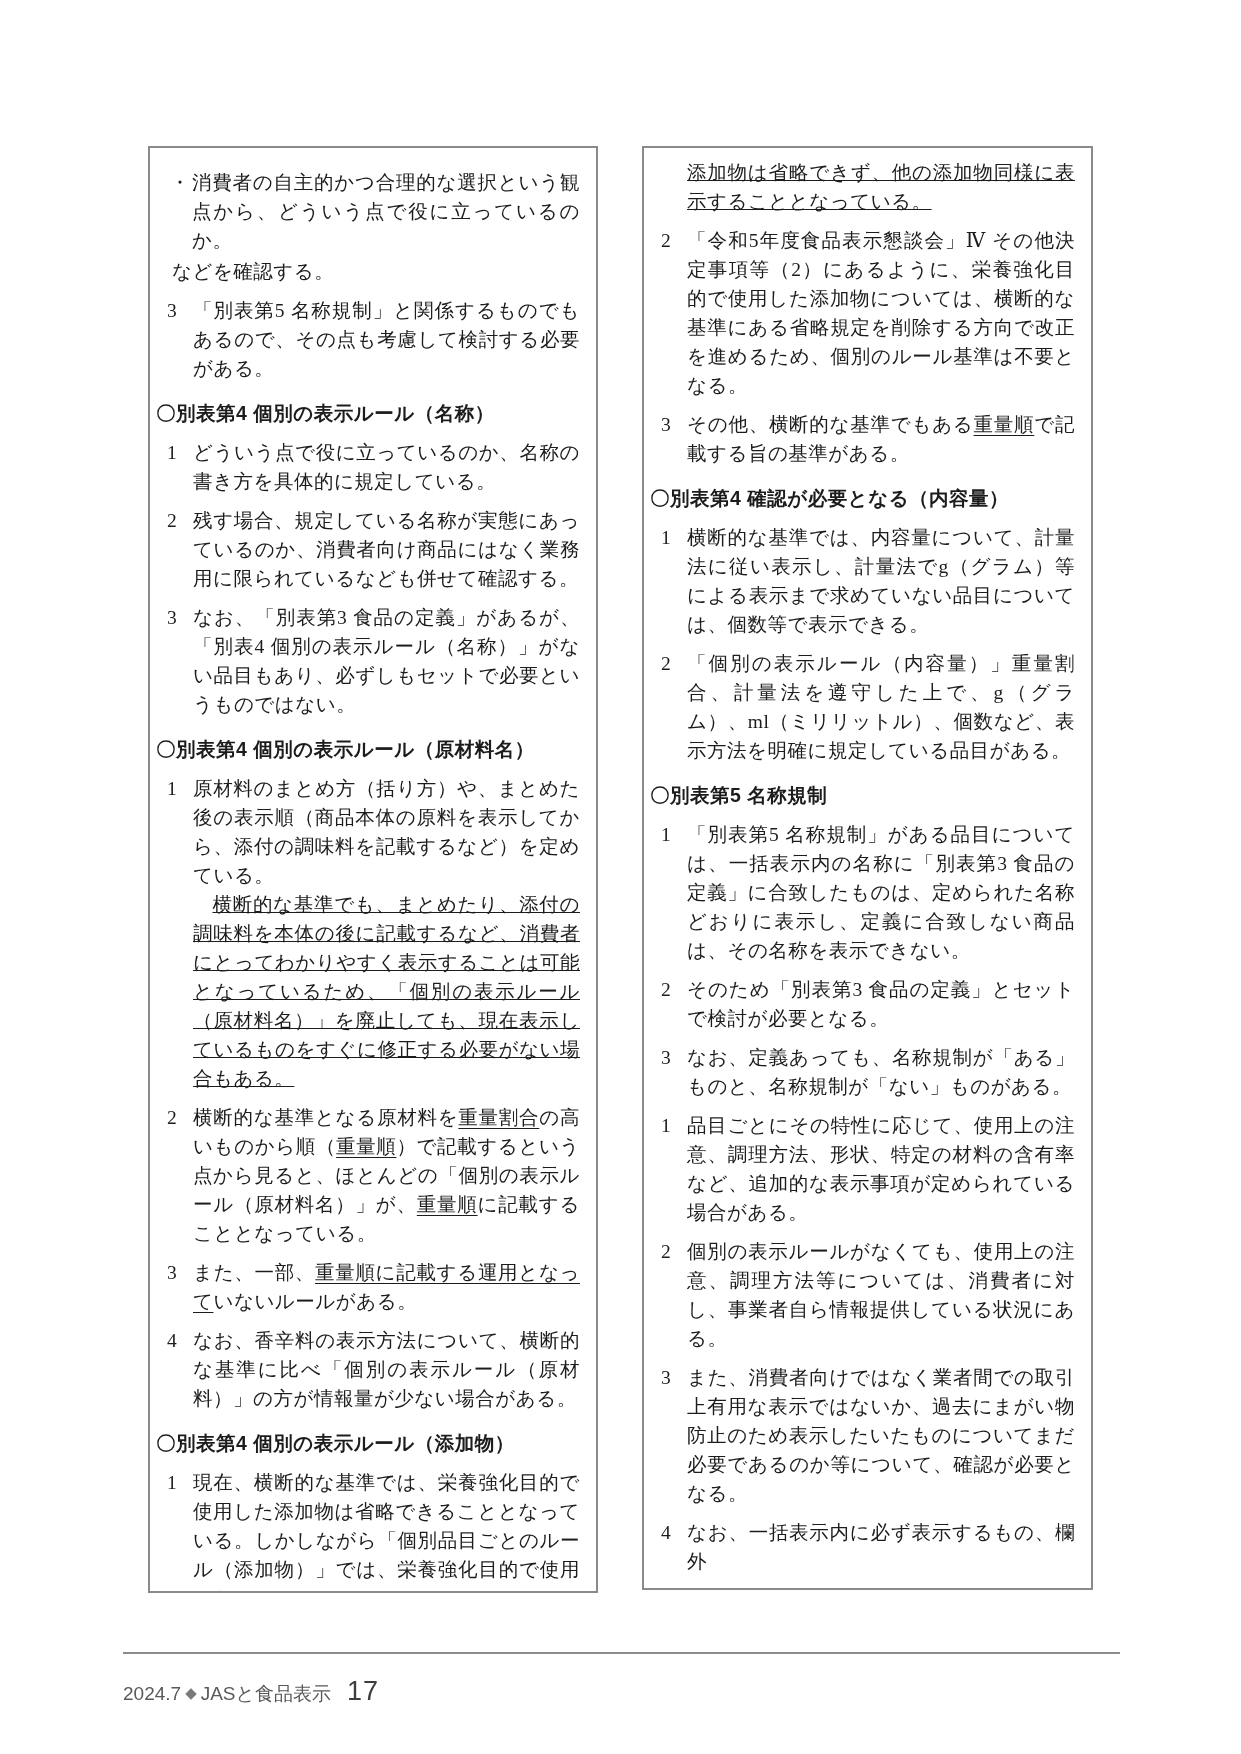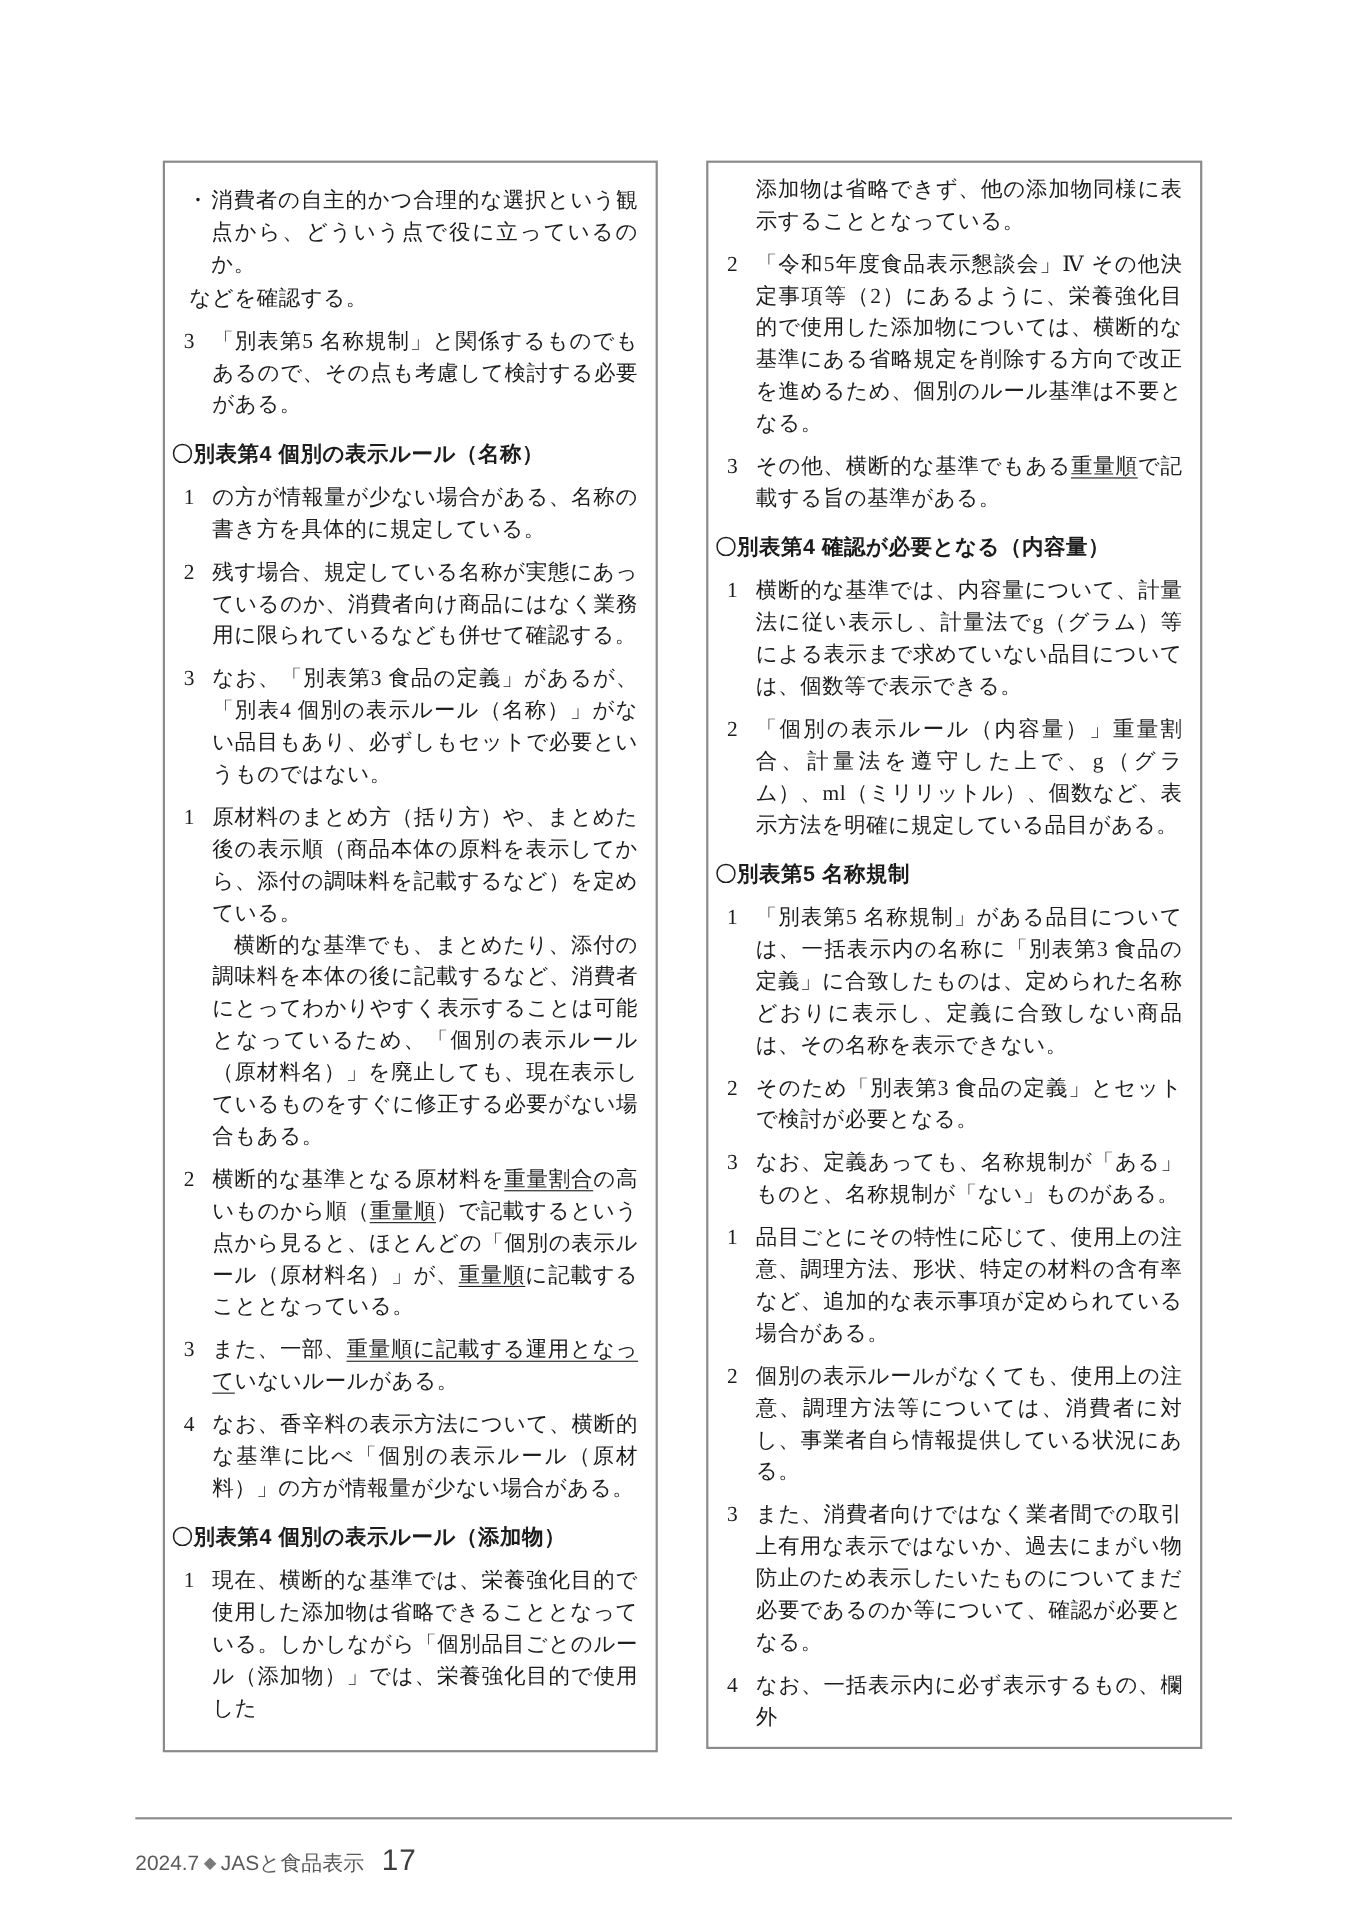--- a/index.html
+++ b/index.html
@@ -34,21 +34,21 @@
     font-size:20.5px;
     margin:16px 0 10px -10px;
     text-align:right;
     letter-spacing:0.2px;
   }
   .item{position:relative;padding-left:27px;margin:10px 0;}
   .item .num{position:absolute;left:1px;top:0;}
   .bullet-item{position:relative;padding-left:20px;margin:10px 0 2px 6px;}
   .bullet-item .num{position:absolute;left:-2px;top:0;}
   .plain{margin:0 0 10px 6px;}
-  .cont{margin:0 0 10px 27px;}
+  .cont{margin:0 0 10px 27px;text-decoration:underline;}
   .cont.fli{text-indent:1em;margin-top:-10px;}
   .u{text-decoration:underline;text-underline-offset:4px;}
 
   .footer-rule{
     position:absolute;
     left:123px;top:1652px;
     width:997px;height:2px;
     background:#8c8c8c;
   }
   .footer{
@@ -69,23 +69,24 @@
 </head>
 <body>
 
 <div class="page">
 
   <div class="col-box left" id="left-column">
       <div class="bullet-item"><span class="num">・</span><span><span>消費者の自主的かつ合理的な選択という観点から、どういう点で役に立っているのか。</span></span></div>
       <div class="plain"><span>などを確認する。</span></div>
       <div class="item"><span class="num">3</span><span><span>「別表第5 名称規制」と関係するものでもあるので、その点も考慮して検討する必要がある。</span></span></div>
       <div class="heading"><span>〇</span><span>別表第4 個別の表示ルール（名称）</span></div>
-      <div class="item"><span class="num">1</span><span><span>の方が情報量が少ない場合がある、名称の書き方を具体的に規定している。</span></span></div>
+      <div class="item"><span class="num">1</span><span><span>どういう点で役に立っているのか、名称の書き方を具体的に規定している。</span></span></div>
       <div class="item"><span class="num">2</span><span><span>残す場合、規定している名称が実態にあっているのか、消費者向け商品にはなく業務用に限られているなども併せて確認する。</span></span></div>
       <div class="item"><span class="num">3</span><span><span>なお、「別表第3 食品の定義」があるが、「別表4 個別の表示ルール（名称）」がない品目もあり、必ずしもセットで必要というものではない。</span></span></div>
+      <div class="heading"><span>〇</span><span>別表第4 個別の表示ルール（原材料名）</span></div>
       <div class="item"><span class="num">1</span><span><span>原材料のまとめ方（括り方）や、まとめた後の表示順（商品本体の原料を表示してから、添付の調味料を記載するなど）を定めている。</span></span></div>
       <div class="cont fli"><span>横断的な基準でも、まとめたり、添付の調味料を本体の後に記載するなど、消費者にとってわかりやすく表示することは可能となっているため、「個別の表示ルール（原材料名）」を廃止しても、現在表示しているものをすぐに修正する必要がない場合もある。</span></div>
       <div class="item"><span class="num">2</span><span><span>横断的な基準となる原材料を</span><span class="u">重量割合</span><span>の高いものから順（</span><span class="u">重量順</span><span>）で記載するという点から見ると、ほとんどの「個別の表示ルール（原材料名）」が、</span><span class="u">重量順</span><span>に記載することとなっている。</span></span></div>
       <div class="item"><span class="num">3</span><span><span>また、一部、</span><span class="u">重量順に記載する運用となって</span><span>いないルールがある。</span></span></div>
       <div class="item"><span class="num">4</span><span><span>なお、香辛料の表示方法について、横断的な基準に比べ「個別の表示ルール（原材料）」の方が情報量が少ない場合がある。</span></span></div>
       <div class="heading"><span>〇</span><span>別表第4 個別の表示ルール（添加物）</span></div>
       <div class="item"><span class="num">1</span><span><span>現在、横断的な基準では、栄養強化目的で使用した添加物は省略できることとなっている。しかしながら「個別品目ごとのルール（添加物）」では、栄養強化目的で使用した</span></span></div>
     </div>
 
   <div class="col-box right" id="right-column">

